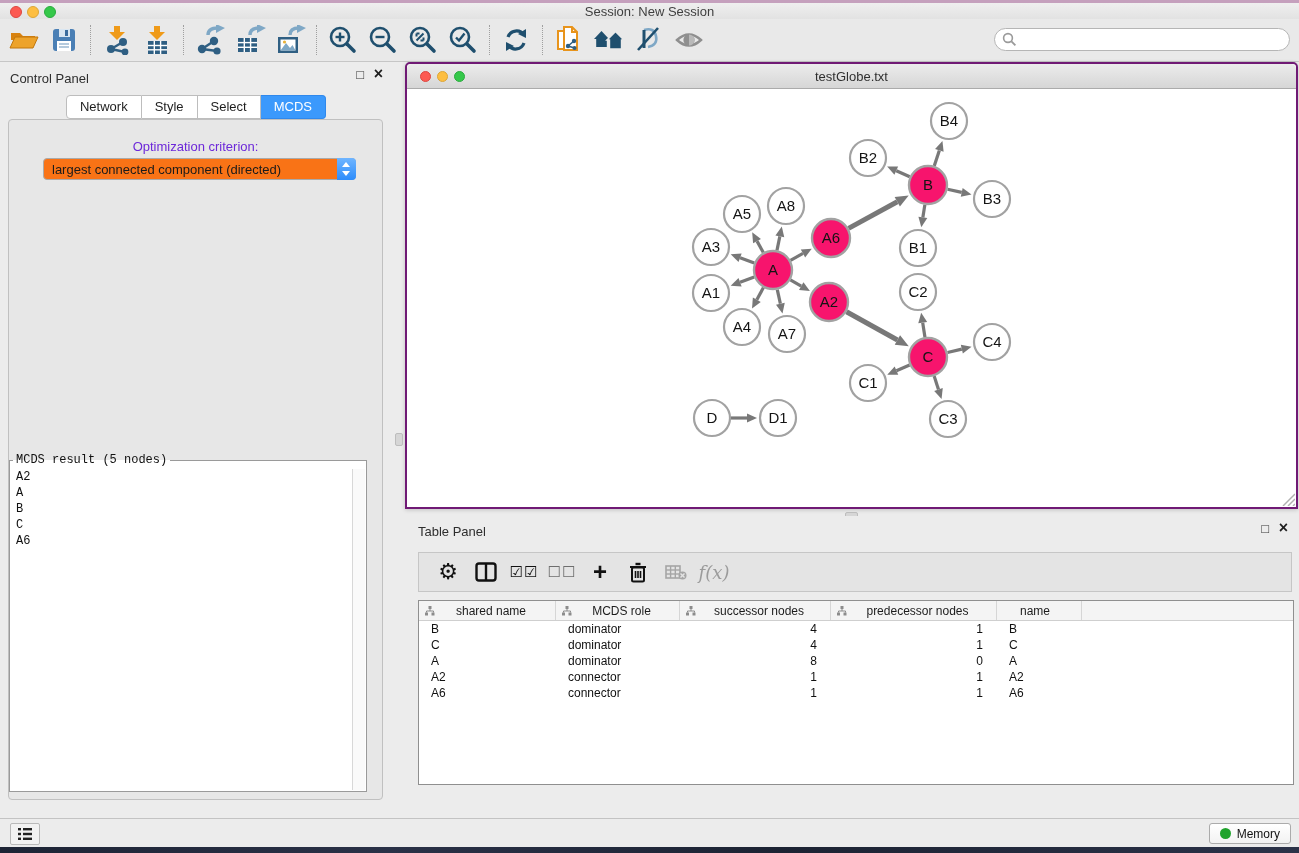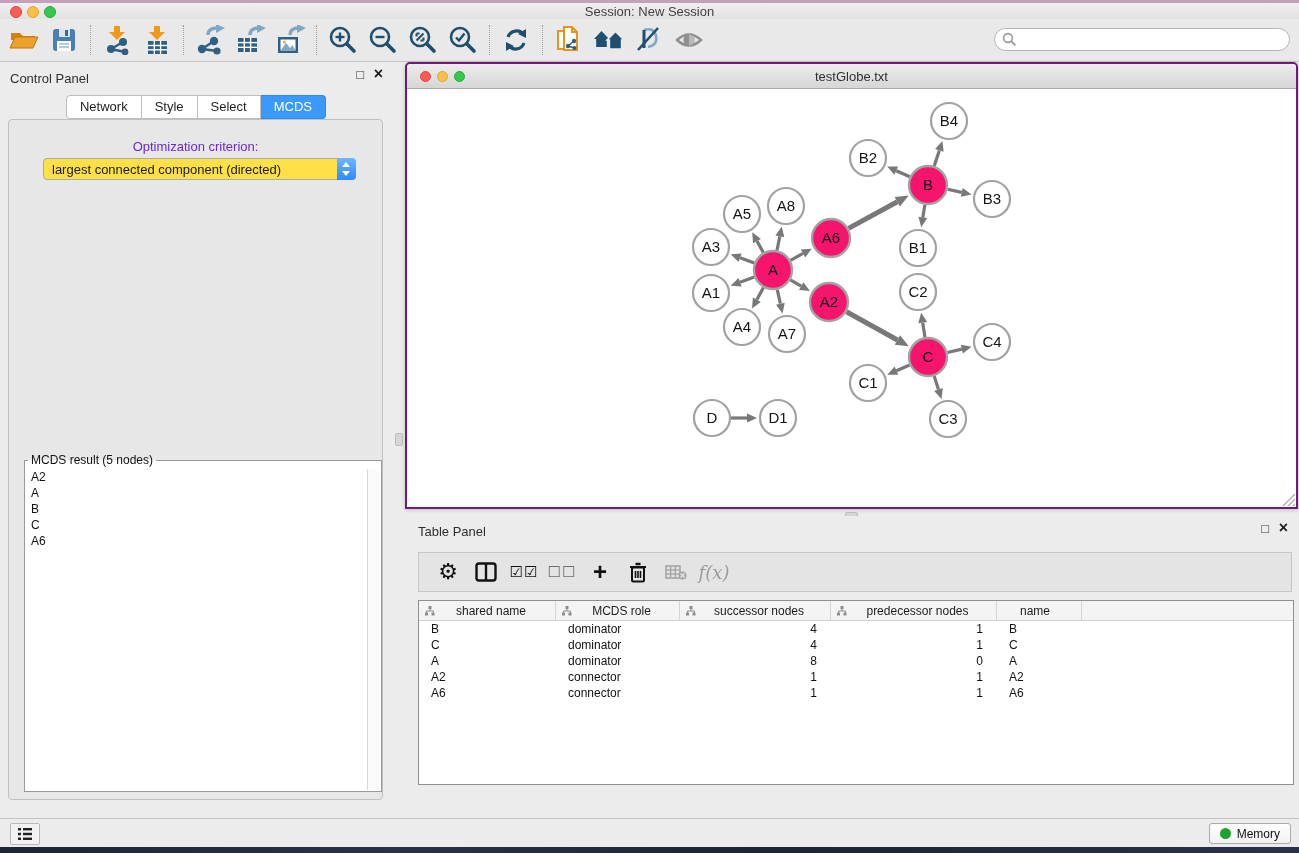--- a/index.html
+++ b/index.html
@@ -31,30 +31,30 @@
 
   .seg { display:inline-flex; }
   .seg .seg-btn { background:#fff; border:1px solid #bdbdbd; border-left:none; padding:3px 13px 4px; font-size:13px; color:#1e1e1e; font-family:"Liberation Sans",sans-serif; }
   .seg .seg-btn:first-child { border-left:1px solid #bdbdbd; border-radius:4px 0 0 4px; }
   .seg .seg-btn:last-child { border-radius:0 4px 4px 0; }
   .seg .seg-btn.selected { background:#3b99fc; border-color:#2f88ec; color:#fff; }
   .cp-tabs { position:absolute; left:0; top:33px; width:100%; text-align:center;text-decoration:underline; }
 
   .cp-content { position:absolute; left:8px; top:57px; width:375px; height:681px; background:#e7e7e7; border:1px solid #c0c0c0; border-radius:4px; }
   .opt-label { position:absolute; left:0; right:0; top:19px; text-align:center; font-size:13px; color:#6d28d9; }
-  .mcds-select { position:absolute; left:34px; top:38px; width:313px; height:22px; background:#fde047; border:1px solid #aaa; border-radius:4px; display:flex; align-items:center; }
+  .mcds-select { position:absolute; left:34px; top:38px; width:313px; height:22px; background:#f97316; border:1px solid #aaa; border-radius:4px; display:flex; align-items:center; }
   .mcds-select .sel-text { flex:1; font-size:13px; color:#1b1b1b; padding-left:8px; white-space:nowrap; }
   .sel-stepper { width:19px; height:22px; margin-right:-1px; background:linear-gradient(#6fb5ff,#2d8cfb); border-radius:0 4px 4px 0; position:relative; }
   .sel-stepper .up, .sel-stepper .dn { position:absolute; left:5px; width:0; height:0; border-left:4.5px solid transparent; border-right:4.5px solid transparent; }
   .sel-stepper .up { top:4px; border-bottom:5px solid #fff; }
   .sel-stepper .dn { bottom:4px; border-top:5px solid #fff; }
   .cp-buttons { position:absolute; left:0; right:0; top:71px; text-align:center; }
   .push-btn { display:inline-block; background:linear-gradient(#fff,#f3f3f3); border:1px solid #adadad; border-radius:4px; font-size:13px; color:#1b1b1b; padding:3px 14px 4px; margin:0 6px; font-family:"Liberation Sans",sans-serif; }
 
-  .mcds-fieldset { position:absolute; left:15px; top:333px; width:358px; height:339px; border:1px solid #9a9a9a; background:#fff; }
+  .mcds-fieldset { position:absolute; left:0; top:333px; width:358px; height:339px; border:1px solid #9a9a9a; background:#fff;font-family:Liberation Mono, monospace; }
   .mcds-legend { font-size:12px; color:#111; padding:0 3px; margin-left:3px; }
   .mcds-listbox { position:absolute; left:1px; top:2px; right:14px; bottom:1px; background:#fff; overflow:hidden; }
   .mcds-listbox .li { font-size:12px; color:#111; line-height:16px; padding-left:5px; }
   .mcds-scroll { position:absolute; top:2px; right:1px; bottom:1px; width:13px; background:#fafafa; border-left:1px solid #d8d8d8; }
 
   
   .net-window { position:absolute; left:405px; top:62px; width:893px; height:447px; border:2px solid #701a75; border-radius:5px 5px 0 0; background:#fff; box-shadow:0 1px 4px rgba(0,0,0,.18); }
   .net-titlebar { position:absolute; left:0; top:0; right:0; height:25px; background:linear-gradient(#ececec,#d6d6d6); border-bottom:1px solid #ababab; border-radius:5px 5px 0 0; }
   .net-titlebar .title { position:absolute; left:0; right:0; top:5px; text-align:center; font-size:13px; color:#2f2f2f; }
   .net-tl { position:absolute; top:7px; width:11px; height:11px; border-radius:50%; }

